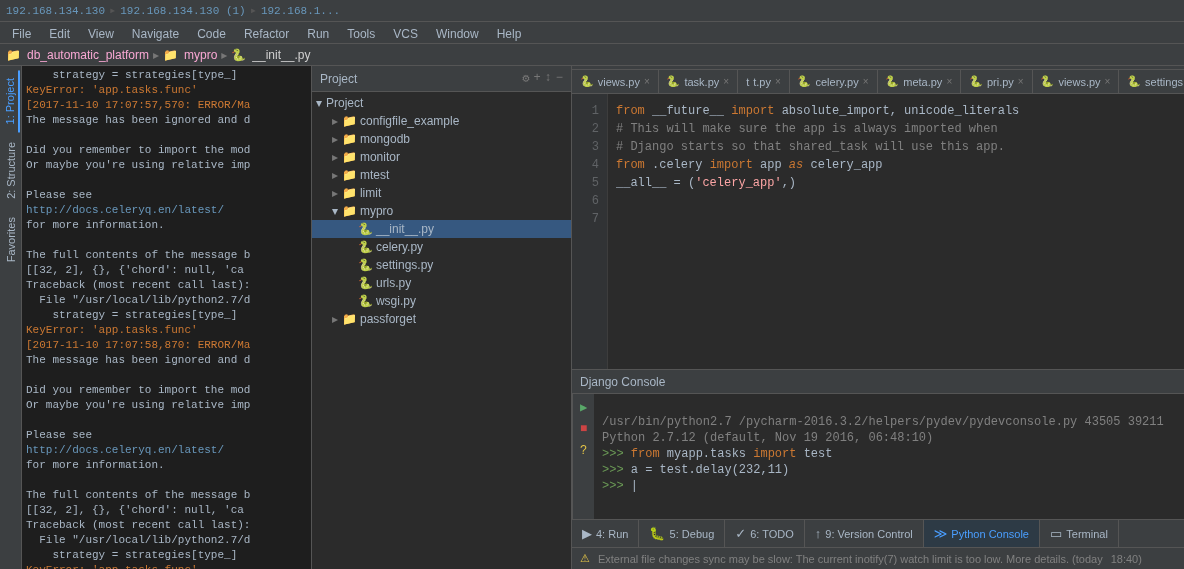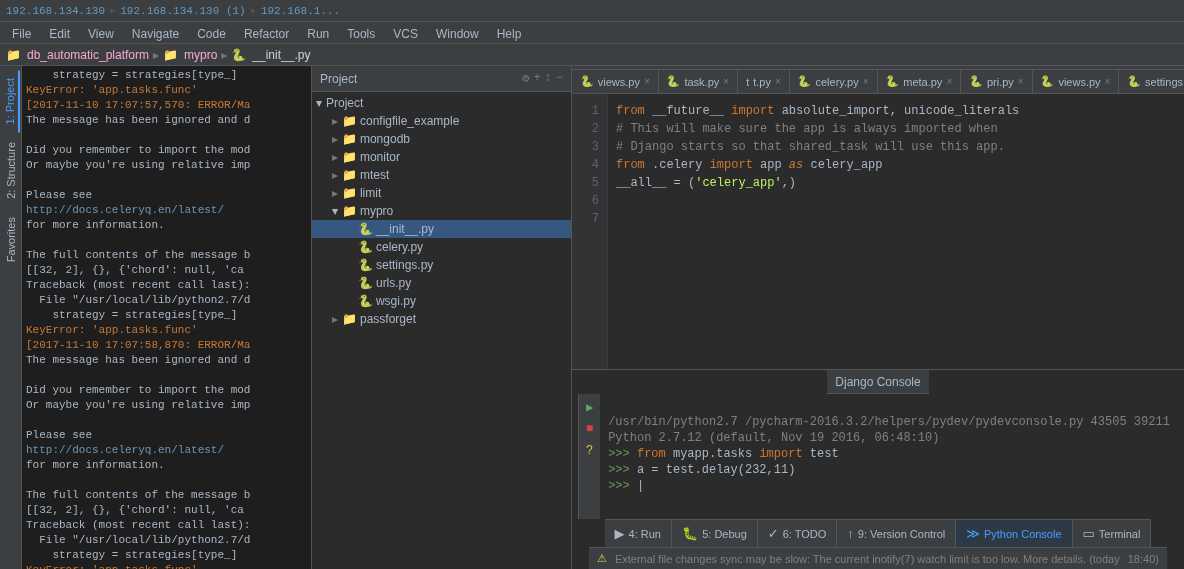--- a/index.html
+++ b/index.html
@@ -202,31 +202,30 @@
     .code-content {
       flex: 1;
       padding: 8px 8px;
       font-size: 12px;
       line-height: 18px;
       white-space: pre;
     }
     
     .kw { color: #cc7832; }
     .kw2 { color: #cc7832; font-style: italic; }
-    .str { color: #bef264; }
+    .str { color: #fca5a5; }
     .cm { color: #808080; }
 
     
     .bottom-panel {
       height: 200px;
       background: #2b2b2b;
       border-top: 1px solid #555;
       display: flex;
       flex-direction: column;
-      align-items: center;
     }
     .bottom-panel-header {
       background: #3c3f41;
       border-bottom: 1px solid #555;
       padding: 2px 8px;
       display: flex;
       align-items: center;
       height: 24px;
       font-size: 12px;
       font-family: Arial, sans-serif;

